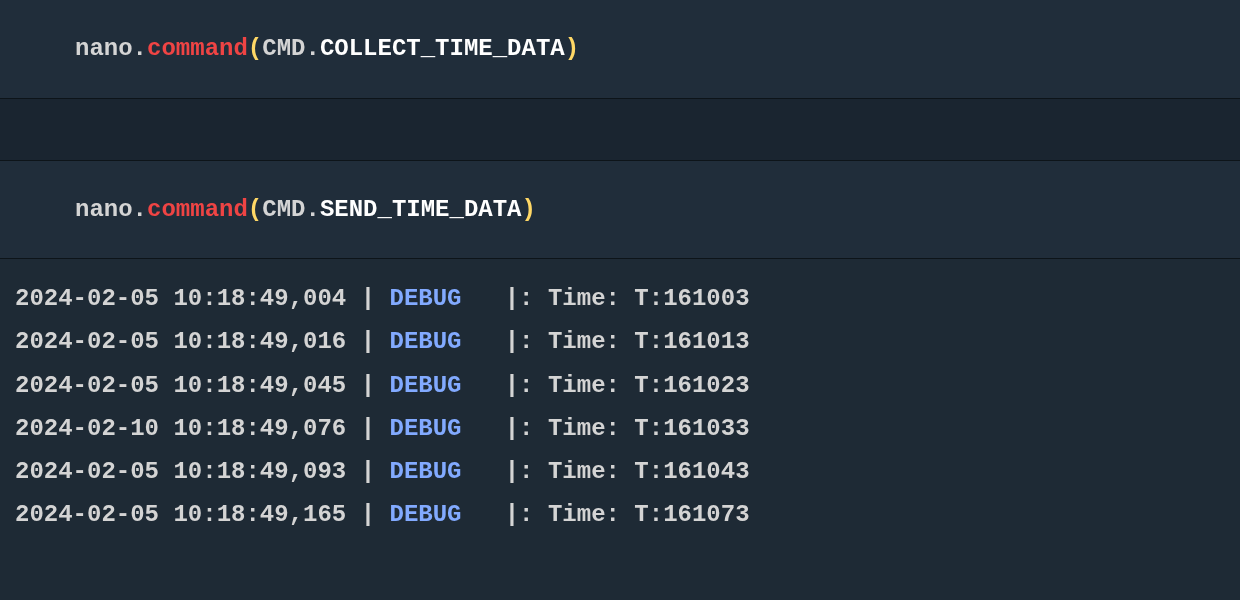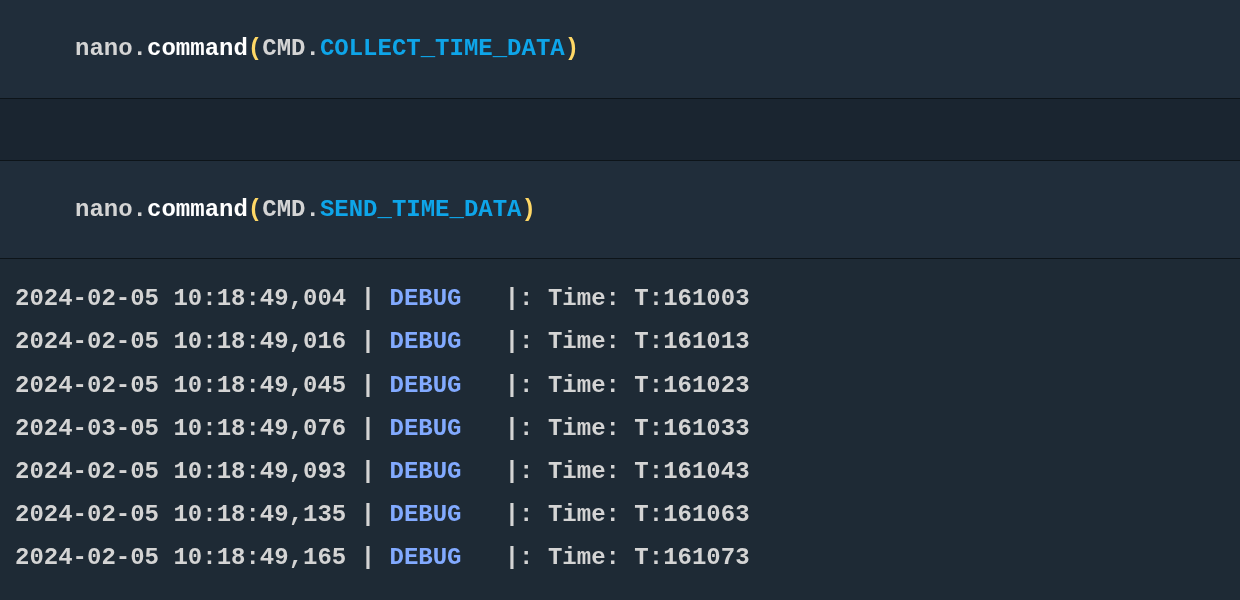--- a/index.html
+++ b/index.html
@@ -30,24 +30,24 @@
     .output-area {
       padding: 18px 0 0 15px;
       background-color: #1e2a35;
     }
     .code-line {
       white-space: pre;
       font-weight: 600;
     }
     .tok-obj { color: #d4d4d4; }
     .tok-dot { color: #d4d4d4; }
-    .tok-method { color: #ffffff; }
+    .tok-method { color: #ef4444; }
     .tok-paren { color: #ffd866; }
     .tok-const { color: #d4d4d4; text-align: right; }
-    .tok-enum { color: #0ea5e9; }
+    .tok-enum { color: #ffffff; }
     
     .log-line {
       white-space: pre;
       font-weight: 600;
       color: #d4d4d4;
       line-height: 1.8;
     }
     .log-ts { color: #d4d4d4; }
     .log-level { color: #82aaff; }
     .log-msg { color: #d4d4d4; text-align: center; }
@@ -62,17 +62,16 @@
 <div class="gap"></div>
 
 <div class="code-cell">
   <div class="code-line"><span class="tok-obj">nano</span><span class="tok-dot">.</span><span class="tok-method">command</span><span class="tok-paren">(</span><span class="tok-const">CMD</span><span class="tok-dot">.</span><span class="tok-enum">SEND_TIME_DATA</span><span class="tok-paren">)</span></div>
 </div>
 
 <div class="output-area">
   <div class="log-line"><span class="log-ts">2024-02-05 10:18:49,004</span> | <span class="log-level">DEBUG</span>   |: <span class="log-msg">Time: T:161003</span></div>
   <div class="log-line"><span class="log-ts">2024-02-05 10:18:49,016</span> | <span class="log-level">DEBUG</span>   |: <span class="log-msg">Time: T:161013</span></div>
   <div class="log-line"><span class="log-ts">2024-02-05 10:18:49,045</span> | <span class="log-level">DEBUG</span>   |: <span class="log-msg">Time: T:161023</span></div>
-  <div class="log-line"><span class="log-ts">2024-03-05 10:18:49,076</span> | <span class="log-level">DEBUG</span>   |: <span class="log-msg">Time: T:161033</span></div>
+  <div class="log-line"><span class="log-ts">2024-02-10 10:18:49,076</span> | <span class="log-level">DEBUG</span>   |: <span class="log-msg">Time: T:161033</span></div>
   <div class="log-line"><span class="log-ts">2024-02-05 10:18:49,093</span> | <span class="log-level">DEBUG</span>   |: <span class="log-msg">Time: T:161043</span></div>
-  <div class="log-line"><span class="log-ts">2024-02-05 10:18:49,135</span> | <span class="log-level">DEBUG</span>   |: <span class="log-msg">Time: T:161063</span></div>
   <div class="log-line"><span class="log-ts">2024-02-05 10:18:49,165</span> | <span class="log-level">DEBUG</span>   |: <span class="log-msg">Time: T:161073</span></div>
 </div>
 
 </body></html>

